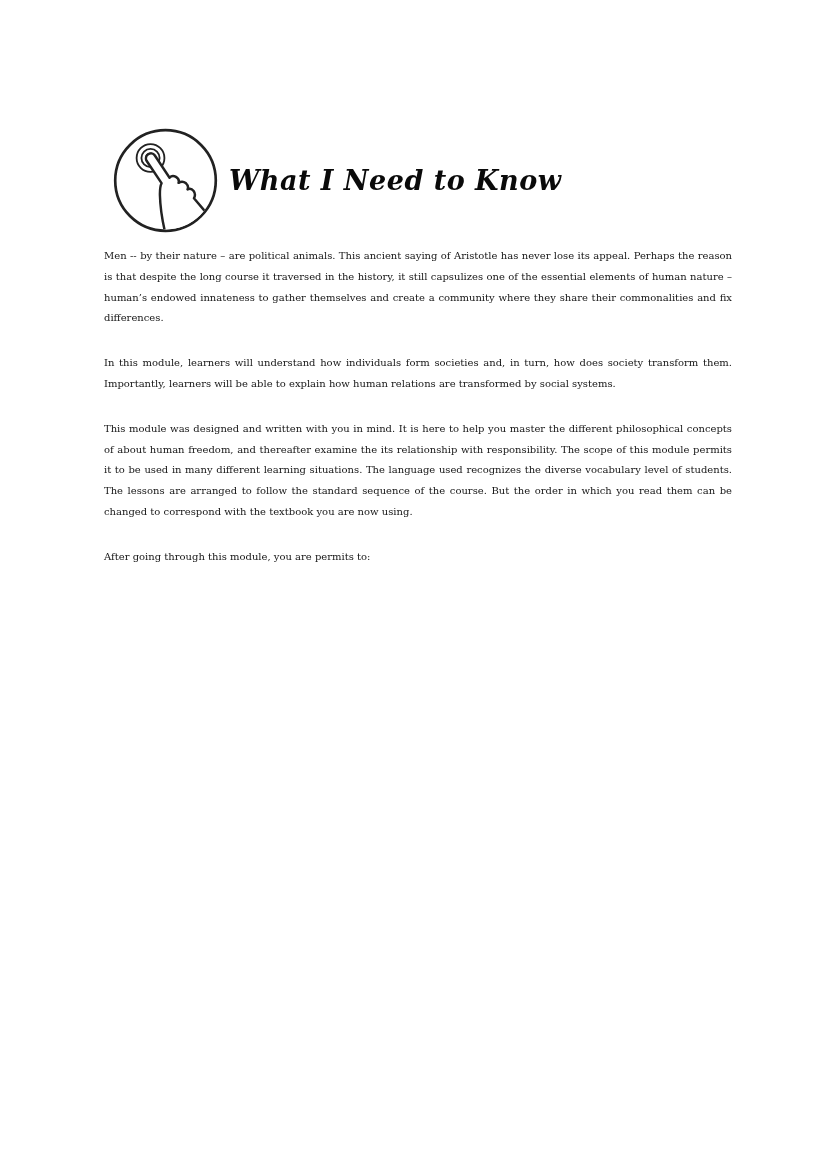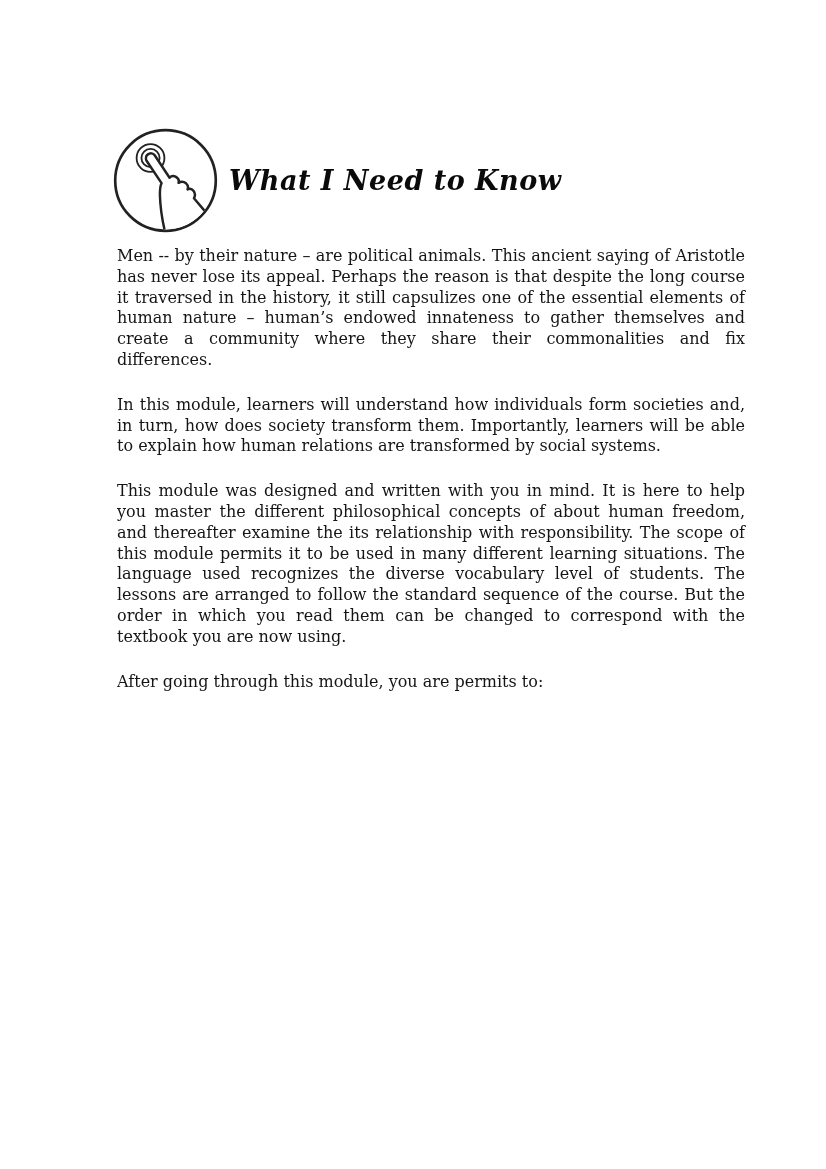--- a/index.html
+++ b/index.html
@@ -36,24 +36,24 @@
     font-weight: bold;
     font-size: 27px;
     letter-spacing: 0.5px;
     color: #0a0a0a;
     white-space: nowrap;
   }
 
   
   .content {
     position: absolute;
-    left: 117px;
+    left: 104px;
     top: 246px;
     width: 628px;
-    font-size: 16px;
+    font-size: 10px;
     line-height: 20.8px;
   }
   .content p {
     text-align: justify;
     margin: 0 0 24px 0;
   }
   .content p.mb-tight { margin-bottom: 24px; }
   .content p.intro { margin-bottom: 8px; text-align: left; }
   ol.objectives {
     margin: 0;

